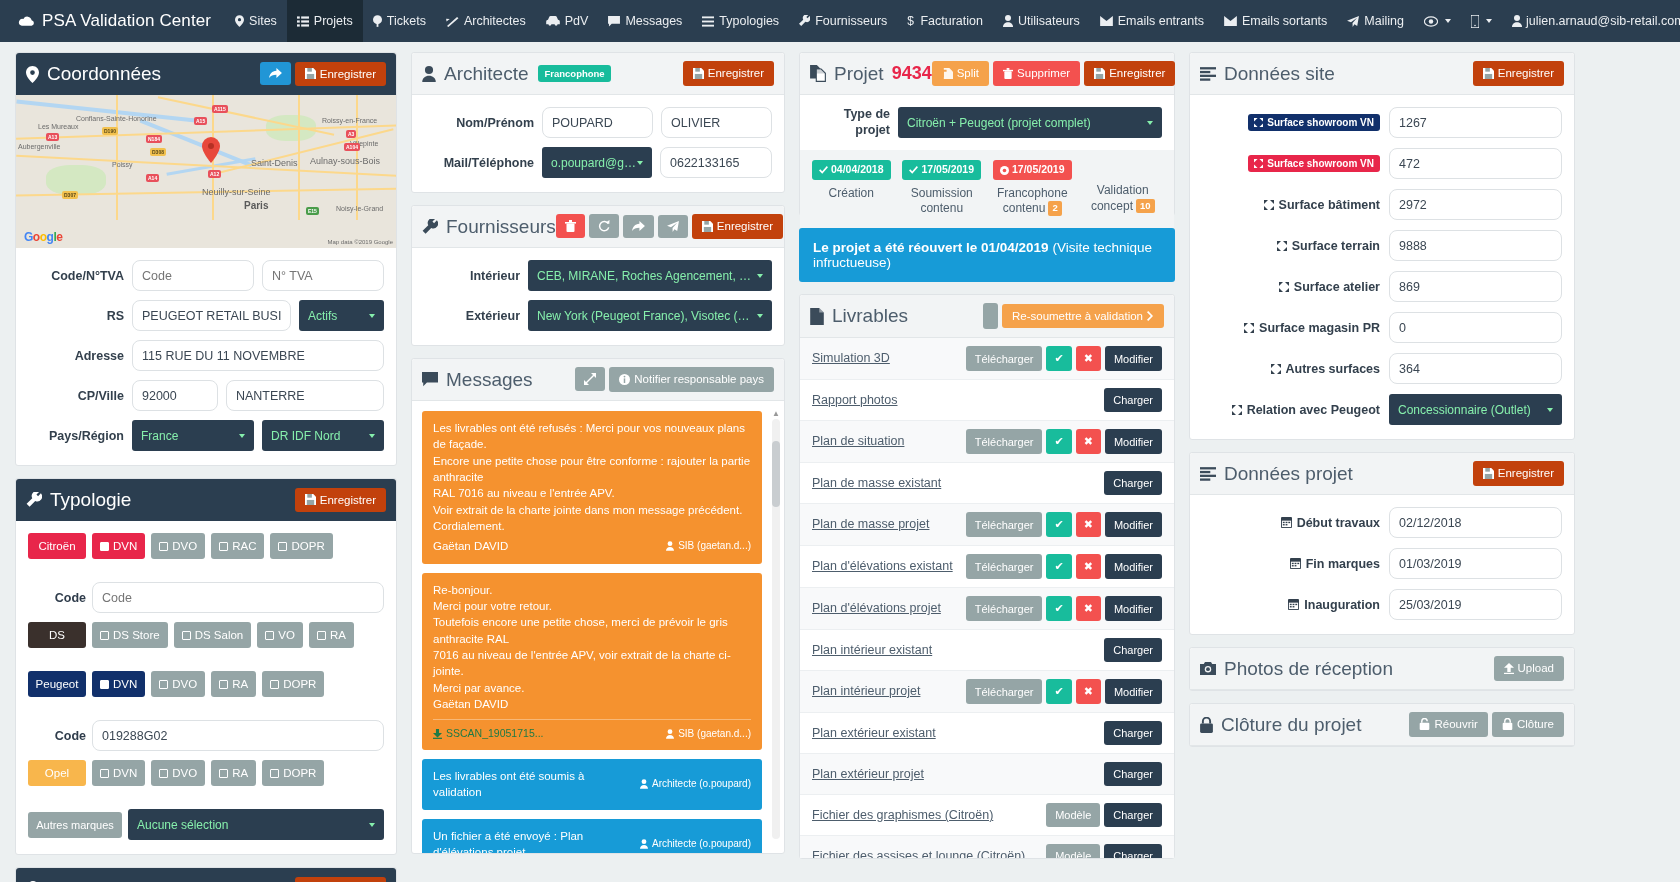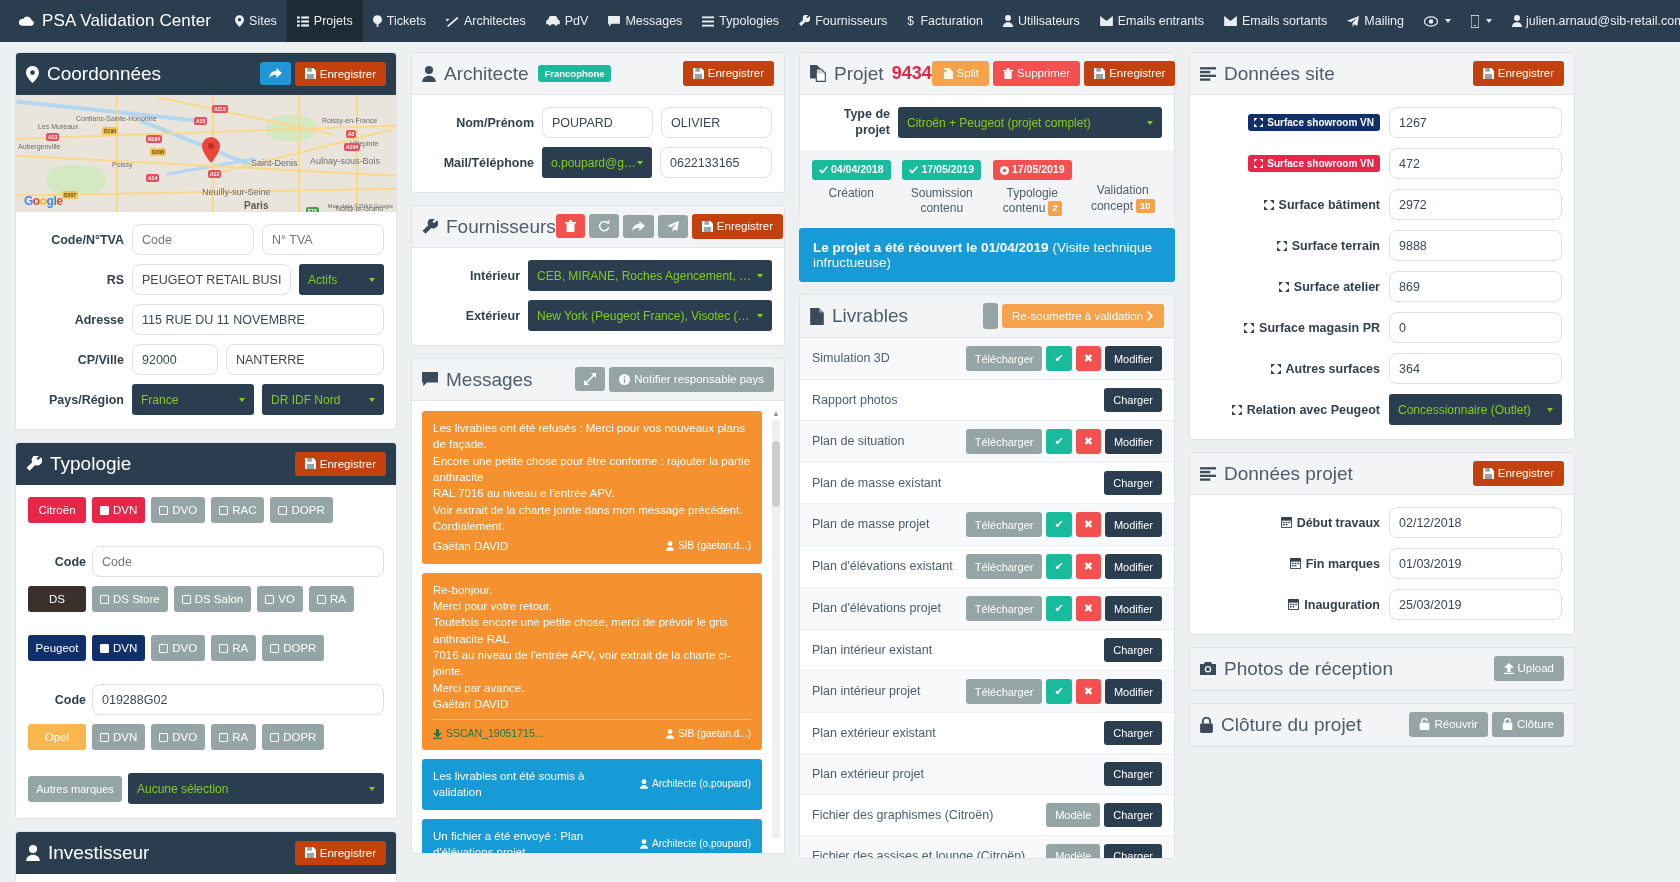--- a/index.html
+++ b/index.html
@@ -73,28 +73,28 @@
 
   
   .frow { display:flex; align-items:center; margin-bottom:9px; gap:8px; }
   .flabel { width:96px; text-align:right; font-weight:bold; font-size:12.5px; color:#33404d; flex:none; }
   .flabel.w110 { width:110px; }
   .inp {
     border:1px solid #dde1e4; border-radius:8px; padding:7px 9px; font-size:12.5px;
     color:#3b4753; background:#fff; font-family:inherit; height:31px; flex:1; min-width:0;
   }
   .sel {
-    background:#2b3e50; color:#84cc16; border-radius:3px; padding:7px 9px; font-size:12px;
+    background:#2b3e50; color:#86efac; border-radius:3px; padding:7px 9px; font-size:12px;
     display:flex; align-items:center; height:31px; flex:1; min-width:0; cursor:pointer;
   }
   .sel span.t { overflow:hidden; text-overflow:ellipsis; white-space:nowrap; }
   .sel .caret { margin-left:auto; }
 
   
-  .map { height:117px; background:#e9e5dc; position:relative; overflow:hidden; }
+  .map { height:153px; background:#e9e5dc; position:relative; overflow:hidden; }
   .map .road { position:absolute; background:#fcd88b; height:2px; }
   .map .road.v { width:2px; height:auto; }
   .map .water { position:absolute; background:#b3d6f2; }
   .map .green { position:absolute; background:#d4e8c2; border-radius:40%; }
   .map-label { position:absolute; font-size:7px; color:#6b6b6b; white-space:nowrap; }
   .map-label.big { font-size:10px; font-weight:bold; color:#5a5a5a; }
   .hwy { position:absolute; background:#e8505b; color:#fff; font-size:5px; padding:1px 2px;
          border-radius:2px; font-weight:bold; }
   .hwy.y { background:#f2c14e; color:#5a4a1a; }
   .pin { position:absolute; width:18px; height:18px; }
@@ -162,21 +162,21 @@
   .alert-blue b { font-weight:bold; }
   .alert-blue .sub { font-weight:normal; }
 
   
   .liv-scroll { max-height:520px; overflow:hidden; }
   .liv-row {
     display:flex; align-items:center; padding:8px 12px; min-height:36px;
     border-bottom:1px solid #eceff1; gap:5px;
   }
   .liv-row:nth-child(odd) { background:#f8f9fa; }
-  .liv-name { font-size:12.5px; color:#4d5d6c; flex:1; padding-right:6px; line-height:1.3; }
+  .liv-name { font-size:12.5px; color:#4d5d6c; flex:1; padding-right:6px; line-height:1.3;text-decoration:underline; }
   .liv-btns { display:flex; gap:4px; margin-left:auto; flex:none; }
   .b-sm { font-size:11px; padding:6px 9px; border-radius:3px; color:#fff; border:none;
           cursor:pointer; font-family:inherit; white-space:nowrap; }
   .b-tel { background:#95a5a6; }
   .b-ok { background:#18bc9c; padding:6px 8px; }
   .b-no { background:#f3514f; padding:6px 8px; }
   .b-mod { background:#2b3e50; }
   .b-chg { background:#2b3e50; }
   .b-modele { background:#95a5a6; }
   .liv-handle { width:15px; height:26px; background:#95a5a6; border-radius:3px; }
@@ -967,21 +967,21 @@
           <div class="step">
             <span class="pill r">
               <span class="ic">
                   <svg width="9" height="9" viewBox="0 0 10 10">
                     <circle cx="5" cy="5" r="5" fill="#fff"></circle>
                     <circle cx="5" cy="5" r="2" fill="#f3514f"></circle>
                   </svg>
                 </span>
               <span>17/05/2019</span>
             </span>
-            <div><span>Typologie contenu</span><span class="cnt">2</span></div>
+            <div><span>Francophone contenu</span><span class="cnt">2</span></div>
           </div>
           <div class="step">
             <div style="height:23px"></div>
             <div><span>Validation concept</span><span class="cnt">10</span></div>
           </div>
         </div>
       </div>
     </div>
 
     <div class="alert-blue">

